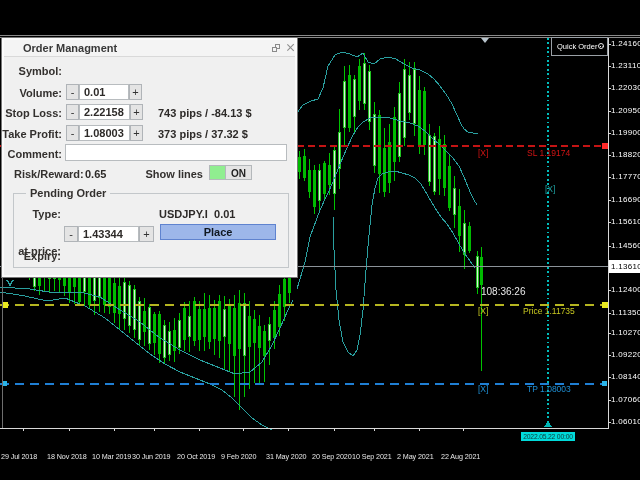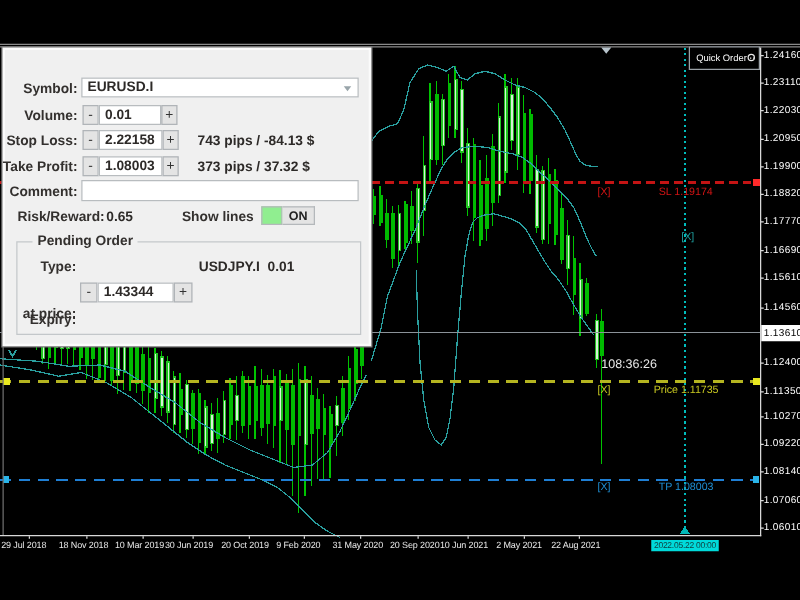--- a/index.html
+++ b/index.html
@@ -12,21 +12,21 @@
 
 #chart { position:absolute; left:0; top:0; width:640px; height:480px; }
 
 #paxis-line { position:absolute; left:608px; top:38px; width:1px; height:391px; background:#d8d8d8; }
 #baxis-line { position:absolute; left:0px; top:428px; width:609px; height:1px; background:#d8d8d8; }
 .pl { position:absolute; left:611px; color:#fff; font-size:8px; letter-spacing:0.3px; width:46px; }
 .tick { position:absolute; left:608px; width:3px; height:1px; background:#d8d8d8; }
 .ttick { position:absolute; top:429px; width:1px; height:2px; background:#d8d8d8; }
 #curprice { position:absolute; left:609px; top:260px; width:32px; height:13px; background:#fff;
   color:#000; font-size:8px; letter-spacing:0.3px; padding-left:2px; line-height:13px; z-index:5; }
-.tl { position:absolute; top:431px; color:#e8e8e8; font-size:7.2px; letter-spacing:-0.1px; white-space:nowrap; }
+.tl { position:absolute; top:452px; color:#e8e8e8; font-size:7.2px; letter-spacing:-0.1px; white-space:nowrap; }
 #texp { position:absolute; left:521px; top:432px; width:54px; height:9px; background:#00dada;
   color:#103a3a; font-size:6.8px; letter-spacing:-0.2px; text-align:center; line-height:9px; }
 
 #qo { position:absolute; left:551px; top:37px; width:57px; height:19px; background:#000;
   border:1px solid #9aa0a6; color:#fff; font-size:7.5px; line-height:17px; padding-left:5px; }
 #qo .smiley { position:absolute; right:3px; top:5px; width:6px; height:6px; border:1px solid #e8e8e8; border-radius:50%; }
 #qo .smiley:before { content:""; position:absolute; left:1px; top:1.5px; width:1px; height:1px; background:#e8e8e8; box-shadow:2.5px 0 0 #e8e8e8; }
 
 #cd { position:absolute; left:481px; top:286px; color:#e8e8e8; font-size:10px; }
 
@@ -143,40 +143,46 @@
 <div class="ttick" style="left:419px"></div>
 <div class="ttick" style="left:463px"></div>
 <div class="tl" style="left:1px">29 Jul 2018</div>
 <div class="tl" style="left:47px">18 Nov 2018</div>
 <div class="tl" style="left:92px">10 Mar 2019</div>
 <div class="tl" style="left:132px">30 Jun 2019</div>
 <div class="tl" style="left:177px">20 Oct 2019</div>
 <div class="tl" style="left:221px">9 Feb 2020</div>
 <div class="tl" style="left:266px">31 May 2020</div>
 <div class="tl" style="left:312px">20 Sep 2020</div>
-<div class="tl" style="left:352px">10 Jun 2021</div>
+<div class="tl" style="left:352px">10 Sep 2021</div>
 <div class="tl" style="left:397px">2 May 2021</div>
 <div class="tl" style="left:441px">22 Aug 2021</div>
 <div id="texp">2022.05.22 00:00</div>
 <div id="qo">Quick Order<span class="smiley"></span></div>
 <div id="cd">108:36:26</div>
 
 <svg style="position:absolute;left:0;top:0" width="640" height="480">
 <text x="478" y="156" fill="#d41414" font-size="8.5">[X]</text>
 <text x="527" y="156" fill="#d41414" font-size="8.5">SL 1.19174</text>
 <text x="478" y="314" fill="#c8c820" font-size="8.5">[X]</text>
 <text x="523" y="314" fill="#c8c820" font-size="8.5">Price 1.11735</text>
 <text x="478" y="392" fill="#1f8fd4" font-size="8.5">[X]</text>
 <text x="527" y="392" fill="#1f8fd4" font-size="8.5">TP 1.08003</text>
 <text x="545" y="192" fill="#1fa0a0" font-size="8.5">[X]</text>
 </svg>
 
 <div id="dlg">
+  <div id="dlg-title">Order Managment
+    <span class="ic" id="restore">
+        <span class="r1"></span>
+        <span class="r2"></span>
+      </span>
+    <span class="ic" id="closex"></span>
+  </div>
   <div class="lbl" style="left:0px;top:27px;width:60px">Symbol:</div>
-  <div class="ibox" style="left:63px;top:24px;width:222px;height:16px">EURUSD.I<span class="arrow"></span></div>
 
   <div class="lbl" style="left:0px;top:49px;width:60px">Volume:</div>
   <div class="btn" style="left:64px;top:46px;width:13px;height:16px">-</div>
   <div class="ibox" style="left:77px;top:46px;width:50px;height:16px">0.01</div>
   <div class="btn" style="left:127px;top:46px;width:13px;height:16px">+</div>
 
   <div class="lbl" style="left:0px;top:69px;width:60px">Stop Loss:</div>
   <div class="btn" style="left:64px;top:66px;width:13px;height:16px">-</div>
   <div class="ibox" style="left:77px;top:66px;width:51px;height:16px">2.22158</div>
   <div class="btn" style="left:128px;top:66px;width:13px;height:16px">+</div>
@@ -200,15 +206,16 @@
   <div id="fieldset">
       <span id="legend">Pending Order</span>
     </div>
   <div class="lbl" style="left:0px;top:170px;width:59px">Type:</div>
   <div class="val" style="left:157px;top:170px">USDJPY.I&nbsp; 0.01</div>
 
   <div class="lbl" style="left:0px;top:207px;width:59px">at price:</div>
   <div class="btn" style="left:62px;top:188px;width:14px;height:16px">-</div>
   <div class="ibox" style="left:76px;top:188px;width:61px;height:16px">1.43344</div>
   <div class="btn" style="left:137px;top:188px;width:15px;height:16px">+</div>
+  <div id="place">Place</div>
 
   <div class="lbl" style="left:0px;top:212px;width:59px">Expiry:</div>
 </div>
 
 </body></html>

